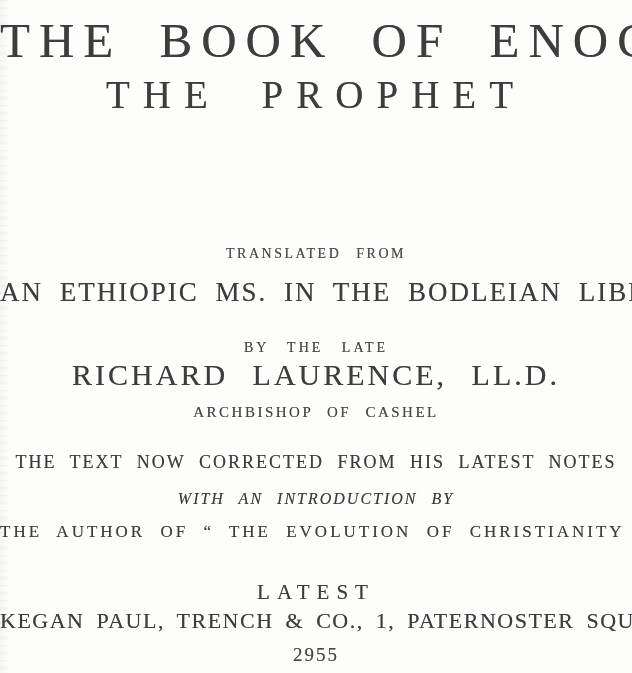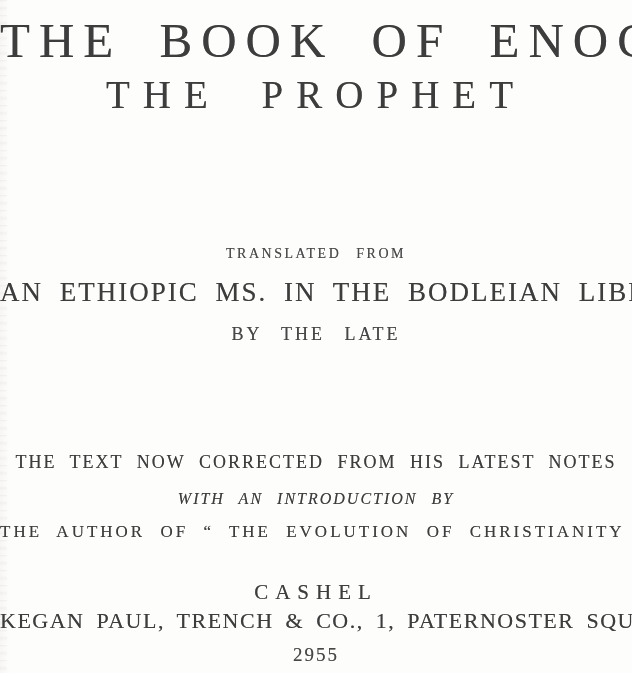--- a/index.html
+++ b/index.html
@@ -59,22 +59,22 @@
     word-spacing: 9px;
     color: #4a4a4a;
   }
   .source-line {
     top: 277px;
     font-size: 27px;
     letter-spacing: 2px;
     word-spacing: 8px;
   }
   .by-the-late {
-    top: 324px;
-    font-size: 18px;
+    top: 340px;
+    font-size: 14px;
     letter-spacing: 3px;
     word-spacing: 12px;
     color: #474747;
   }
   .author-name {
     top: 358px;
     font-size: 30px;
     letter-spacing: 3px;
     word-spacing: 14px;
   }
@@ -131,26 +131,28 @@
   <div class="line title-main">THE BOOK OF ENOCH</div>
 
   <div class="line title-sub">THE PROPHET</div>
 
   <div class="line translated-from">TRANSLATED FROM</div>
 
   <div class="line source-line">AN ETHIOPIC MS. IN THE BODLEIAN LIBRARY</div>
 
   <div class="line by-the-late">BY THE LATE</div>
 
+  <div class="line author-name">RICHARD LAURENCE, LL.D.</div>
 
+  <div class="line author-title">ARCHBISHOP OF CASHEL</div>
 
   <div class="line correction-note">THE TEXT NOW CORRECTED FROM HIS LATEST NOTES</div>
 
   <div class="line introduction-line">WITH AN INTRODUCTION BY</div>
 
   <div class="line introduction-author">THE AUTHOR OF “ THE EVOLUTION OF CHRISTIANITY ”</div>
 
-  <div class="line imprint-city">CASHEL</div>
+  <div class="line imprint-city">LATEST</div>
 
   <div class="line publisher-line">KEGAN PAUL, TRENCH &amp; CO., 1, PATERNOSTER SQUARE</div>
 
   <div class="line imprint-year">2955</div>
 </div>
 
 </body></html>

